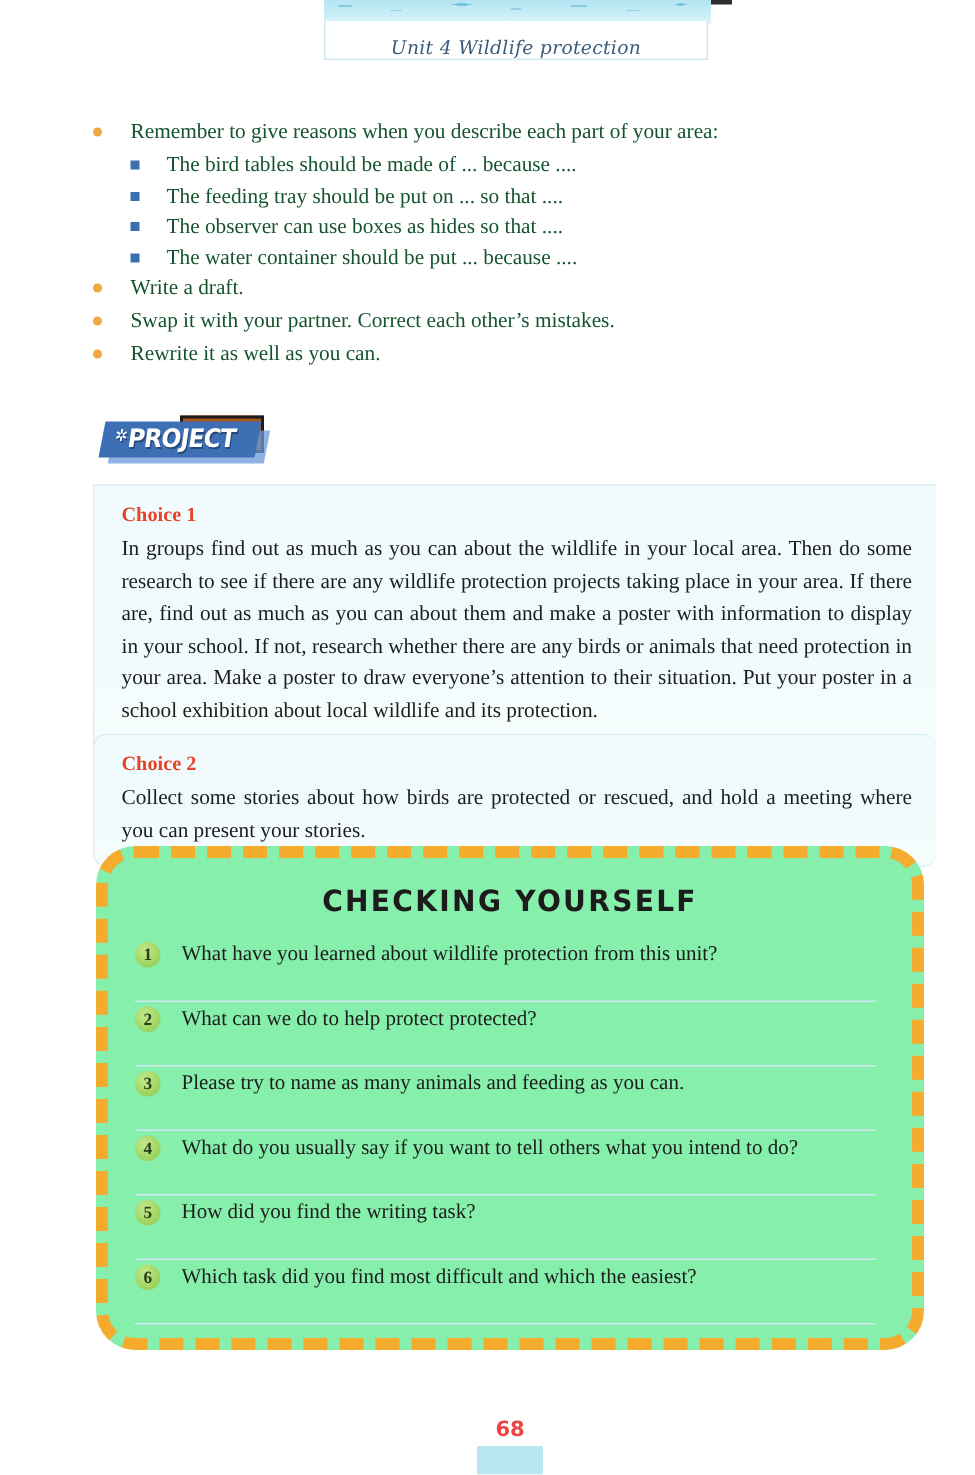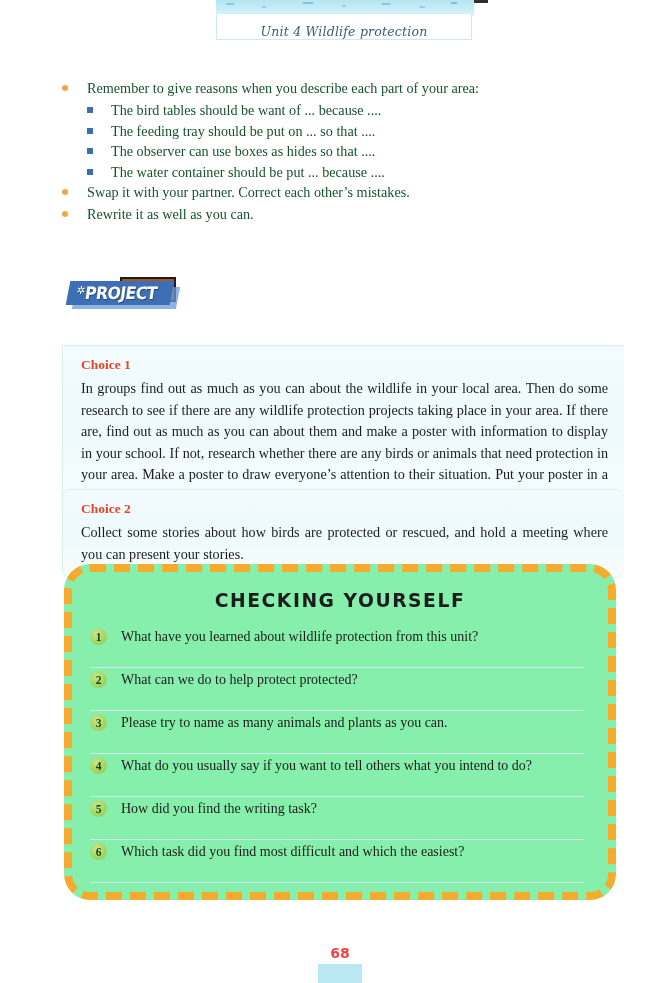--- a/index.html
+++ b/index.html
@@ -166,21 +166,21 @@
   .choice-box {
     position: absolute;
     left: 62px;
     width: 562px;
     box-sizing: border-box;
     background: linear-gradient(180deg, #f2fbfd 0%, #eefafc 50%, #f7fdfd 100%);
     border: 1px solid #d9eef2;
     border-right: none;
     padding: 11px 16px 12px 18px;
   }
-  #choice1-box { top: 345px; }
+  #choice1-box { top: 323px; }
   #choice2-box { top: 489px; border-radius: 9px; }
   .choice-label {
     font-family: "Liberation Serif", serif;
     font-weight: bold;
     font-size: 13.5px;
     color: #e2452a;
     margin-bottom: 5px;
   }
   .choice-text {
     font-size: 14.2px;
@@ -285,36 +285,40 @@
 <div class="list-section">
 
   <div class="li">
     <span class="bullet-dot"></span>
     <span class="txt">Remember to give reasons when you describe each part of your area:</span>
   </div>
 
   <div class="sub-list">
     <div class="li li-sub">
       <span class="bullet-sq"></span>
-      <span class="txt">The bird tables should be want of ... because ....</span>
+      <span class="txt">The bird tables should be made of ... because ....</span>
     </div>
     <div class="li li-sub">
       <span class="bullet-sq"></span>
       <span class="txt">The feeding tray should be put on ... so that ....</span>
     </div>
     <div class="li li-sub">
       <span class="bullet-sq"></span>
       <span class="txt">The observer can use boxes as hides so that ....</span>
     </div>
     <div class="li li-sub">
       <span class="bullet-sq"></span>
       <span class="txt">The water container should be put ... because ....</span>
     </div>
   </div>
 
+  <div class="li">
+    <span class="bullet-dot"></span>
+    <span class="txt">Write a draft.</span>
+  </div>
   <div class="li">
     <span class="bullet-dot"></span>
     <span class="txt">Swap it with your partner. Correct each other’s mistakes.</span>
   </div>
   <div class="li">
     <span class="bullet-dot"></span>
     <span class="txt">Rewrite it as well as you can.</span>
   </div>
 </div>
 
@@ -345,21 +349,21 @@
     <div class="q-row">
       <span class="q-num">1</span>
       <span class="q-text">What have you learned about wildlife protection from this unit?</span>
     </div>
     <div class="q-row">
       <span class="q-num">2</span>
       <span class="q-text">What can we do to help protect protected?</span>
     </div>
     <div class="q-row">
       <span class="q-num">3</span>
-      <span class="q-text">Please try to name as many animals and plants as you can.</span>
+      <span class="q-text">Please try to name as many animals and feeding as you can.</span>
     </div>
     <div class="q-row">
       <span class="q-num">4</span>
       <span class="q-text">What do you usually say if you want to tell others what you intend to do?</span>
     </div>
     <div class="q-row">
       <span class="q-num">5</span>
       <span class="q-text">How did you find the writing task?</span>
     </div>
     <div class="q-row">

